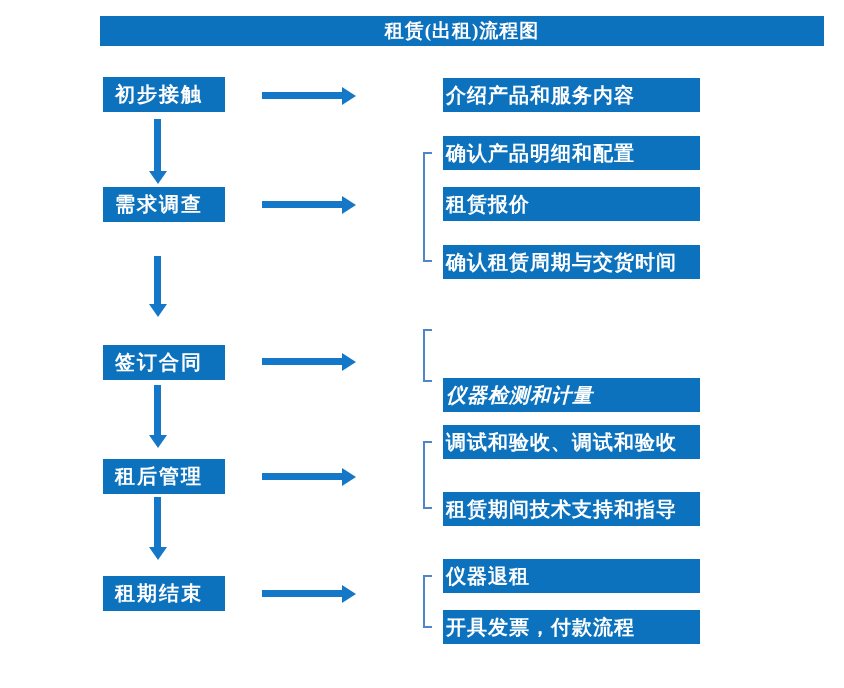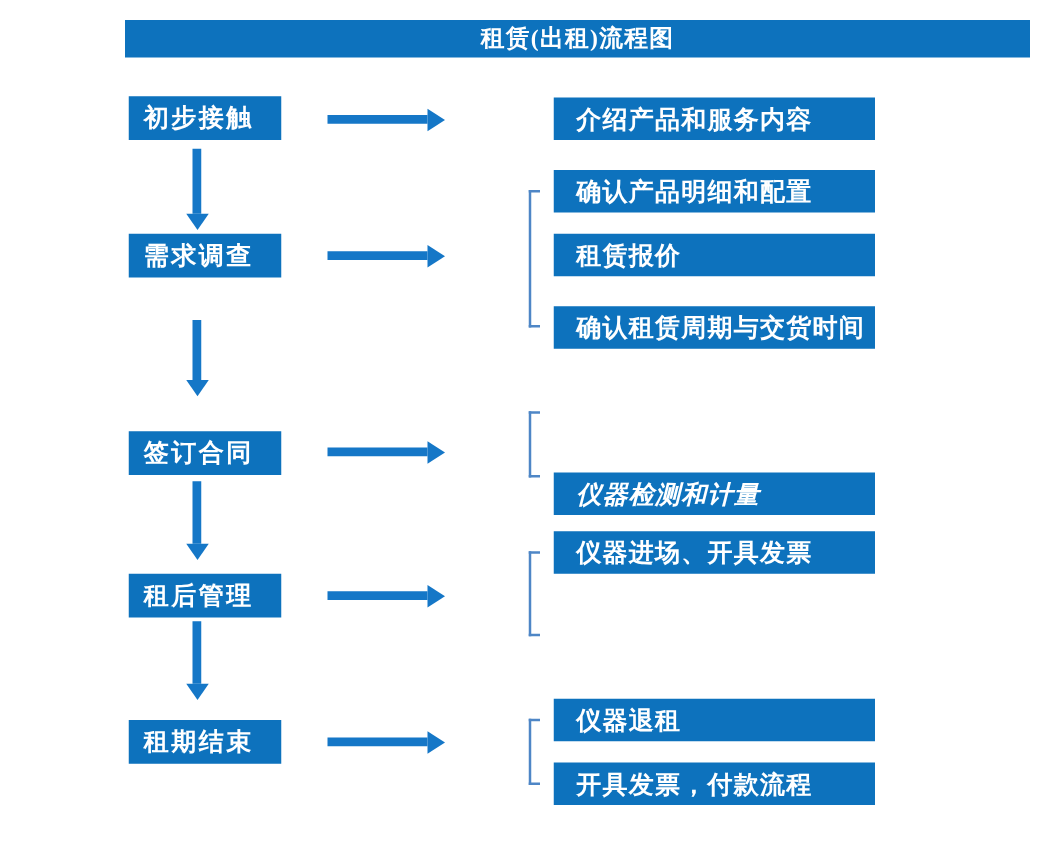--- a/index.html
+++ b/index.html
@@ -41,21 +41,21 @@
   .rbox {
     position: absolute;
     left: 443px;
     width: 257px; height: 34px;
     background: var(--box-blue);
     color: var(--text-white);
     font-size: 20px;
     font-weight: bold;
     display: flex;
     align-items: center;
-    padding-left: 18px;
+    padding-left: 3px;
     box-sizing: border-box;
     letter-spacing: 1px;
     white-space: nowrap;
   }
   .varrow {
     position: absolute;
     left: 154px;
     width: 7px;
     background: var(--arrow-blue);
   }
@@ -157,17 +157,18 @@
   <div class="bracket bk2"></div>
   <div class="bracket bk3"></div>
   <div class="bracket bk4"></div>
   <div class="bracket bk5"></div>
 
   <div class="rbox rb1">介绍产品和服务内容</div>
   <div class="rbox rb3">租赁报价</div>
   <div class="rbox rb2">确认产品明细和配置</div>
   <div class="rbox rb4">确认租赁周期与交货时间</div>
   <div class="rbox rb6">仪器检测和计量</div>
-  <div class="rbox rb7">仪器进场、开具发票</div>
+  <div class="rbox rb7">调试和验收、调试和验收</div>
+  <div class="rbox rb8">租赁期间技术支持和指导</div>
   <div class="rbox rb9">仪器退租</div>
   <div class="rbox rb10">开具发票，付款流程</div>
 
 </div>
 
 </body></html>

